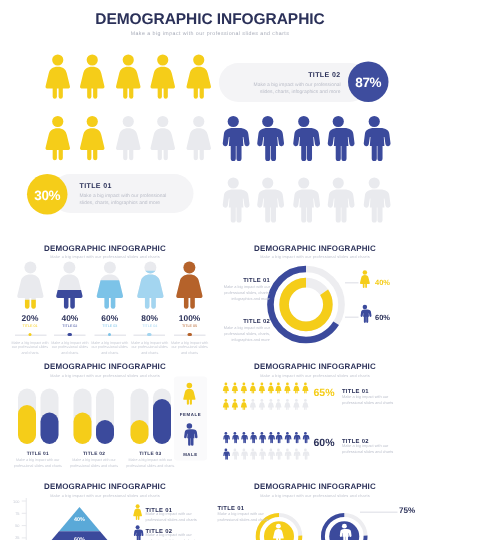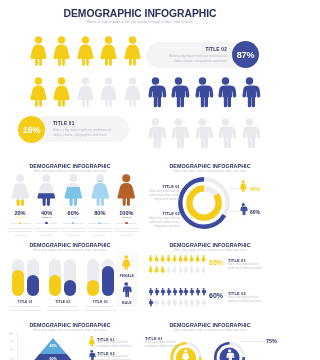--- a/index.html
+++ b/index.html
@@ -196,21 +196,21 @@
           <g>
             <circle cx="11" cy="4.2" r="3.9" fill="#e9eaee"></circle>
             <path d="M11 8.8c-4.2 0-6.3 1.6-6.55 4.3l-0.82 6.5a1.8 1.8 0 0 0 3.55 0.45l0.75-5.0 0.42 0.05-0.42 6.2h1.3v8.7a1.78 1.78 0 0 0 3.56 0v-8.7h0.44v8.7a1.78 1.78 0 0 0 3.56 0v-8.7h1.3l-0.42-6.2 0.42-0.05 0.75 5.0a1.8 1.8 0 0 0 3.55-0.45l-0.82-6.5c-0.25-2.7-2.35-4.3-6.55-4.3z" fill="#e9eaee"></path>
           </g>
         </svg>
       </div>
     </div>
 
   <div class="pill" style="left:34px;top:116px;width:95px;height:26px;background:#f4f4f6;"></div>
   <div class="badge" style="left:18px;top:116px;width:27px;height:27px;background:#f5cd19;">
-    <span>16%</span>
+    <span>30%</span>
   </div>
   <div class="btitle" style="left:53px;top:120.5px;">TITLE 01</div>
   <div class="bdesc" style="left:53px;top:128px;">
     <div>Make a big impact with our professional</div>
     <div>slides, charts, infographics and more</div>
   </div>
 
   <div class="pill" style="left:146px;top:42px;width:100px;height:26px;background:#f4f4f6;"></div>
   <div class="badge" style="left:232px;top:41px;width:27px;height:27px;background:#3e4d9e;">
     <span>87%</span>

